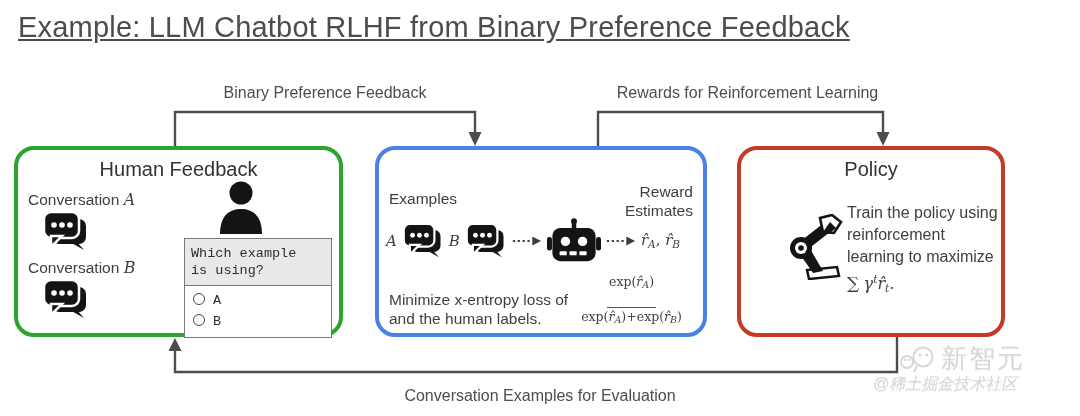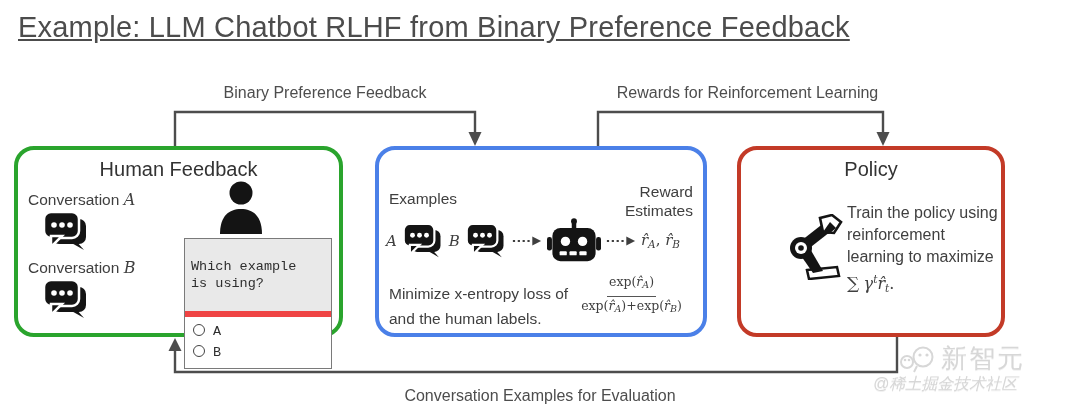--- a/index.html
+++ b/index.html
@@ -15,32 +15,32 @@
   #box-policy{left:737px;width:268px;border:4px solid #c33a27;}
   .box-title{position:absolute;left:0;right:0;top:8px;text-align:center;font-size:20px;color:#333;}
   .small-label{font-size:15.5px;color:#3f3f3f;white-space:nowrap;}
   .mi{font-family:"DejaVu Serif",serif;font-style:italic;}
   .msub{font-family:"DejaVu Serif",serif;font-style:italic;font-size:10.5px;vertical-align:-3px;}
   .msup{font-family:"DejaVu Serif",serif;font-style:italic;font-size:10.5px;vertical-align:6px;}
   .mtext{font-family:"DejaVu Serif",serif;}
   
   #choice-panel{left:166px;top:88px;width:146px;border:1px solid #7a7a7a;background:#fff;
     font-family:"Liberation Mono","DejaVu Sans Mono",monospace;font-size:13.5px;color:#2e2e2e;}
-  #choice-header{background:#e9e9e9;border-bottom:6px solid #ef4444;padding:19px 6px;line-height:17px;}
+  #choice-header{background:#e9e9e9;border-bottom:1px solid #ef4444;padding:6px 6px;line-height:17px;}
   #choice-body{padding:4px 8px 5px;line-height:21px;}
   .radio{display:inline-block;width:10px;height:10px;border:1.6px solid #444;border-radius:50%;
     margin-right:8px;vertical-align:-1px;background:#fff;}
   
   #rm-icon-row{left:7px;top:68px;display:flex;align-items:center;gap:5px;}
   #rm-estimates{right:10px;top:32px;text-align:right;line-height:19px;}
   #rm-minimize{left:10px;top:124px;display:flex;align-items:center;gap:13px;}
   #rm-andline{left:10px;top:160px;}
   .frac{display:inline-flex;flex-direction:column;align-items:center;
     font-family:"DejaVu Serif",serif;font-size:12.5px;color:#3f3f3f;}
-  .frac .num{border-bottom:1.2px solid #555;padding:0 2px 6px;white-space:nowrap;}
+  .frac .num{border-bottom:1.2px solid #555;padding:0 2px 17px;white-space:nowrap;}
   .frac .den{padding-top:1px;white-space:nowrap;}
   .frac .msub{font-size:9.5px;vertical-align:-2px;}
   
   #policy-text{left:106px;top:52px;width:215px;font-size:16px;line-height:22px;color:#3f3f3f;}
   
   .wm{color:#d7d7d7;text-shadow:0 1px 0 #f1f1f1;white-space:nowrap;}
   #wm-brand{left:941px;top:341px;font-size:26px;letter-spacing:2px;}
   #wm-handle{left:873px;top:374px;font-size:16px;font-style:italic;}
 </style>
 </head>

